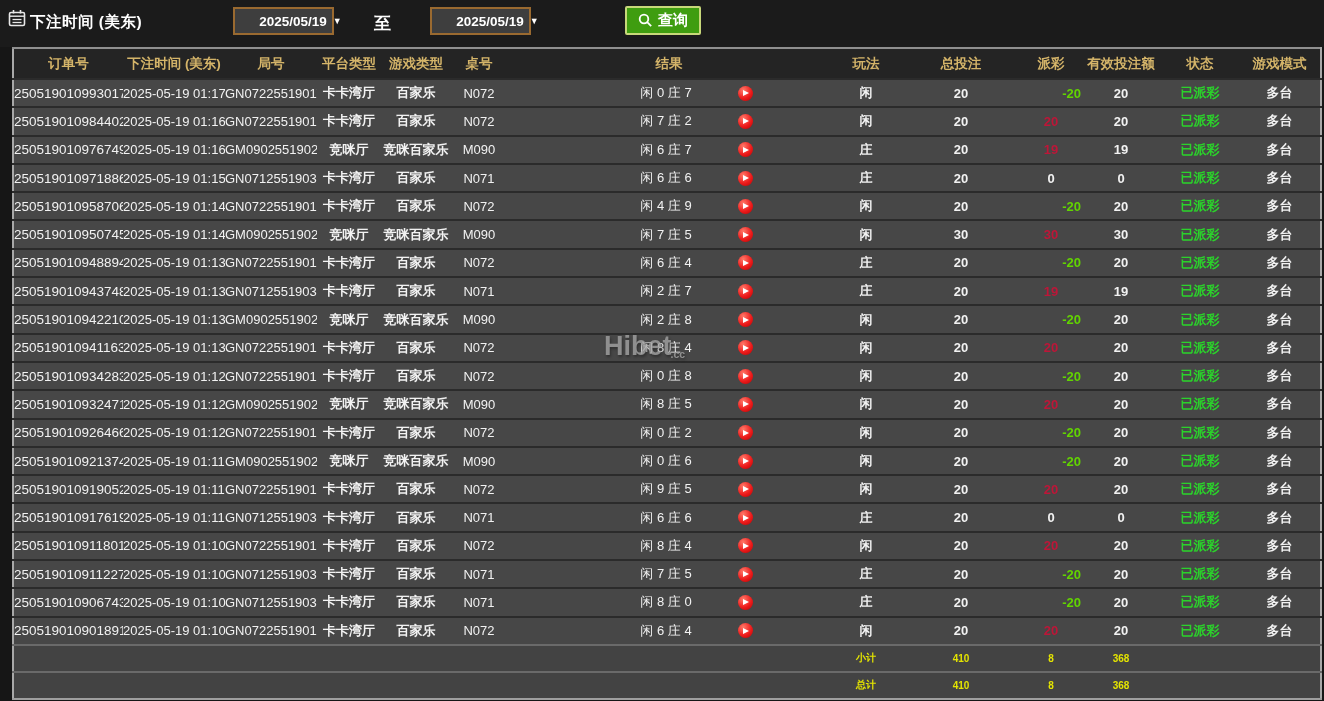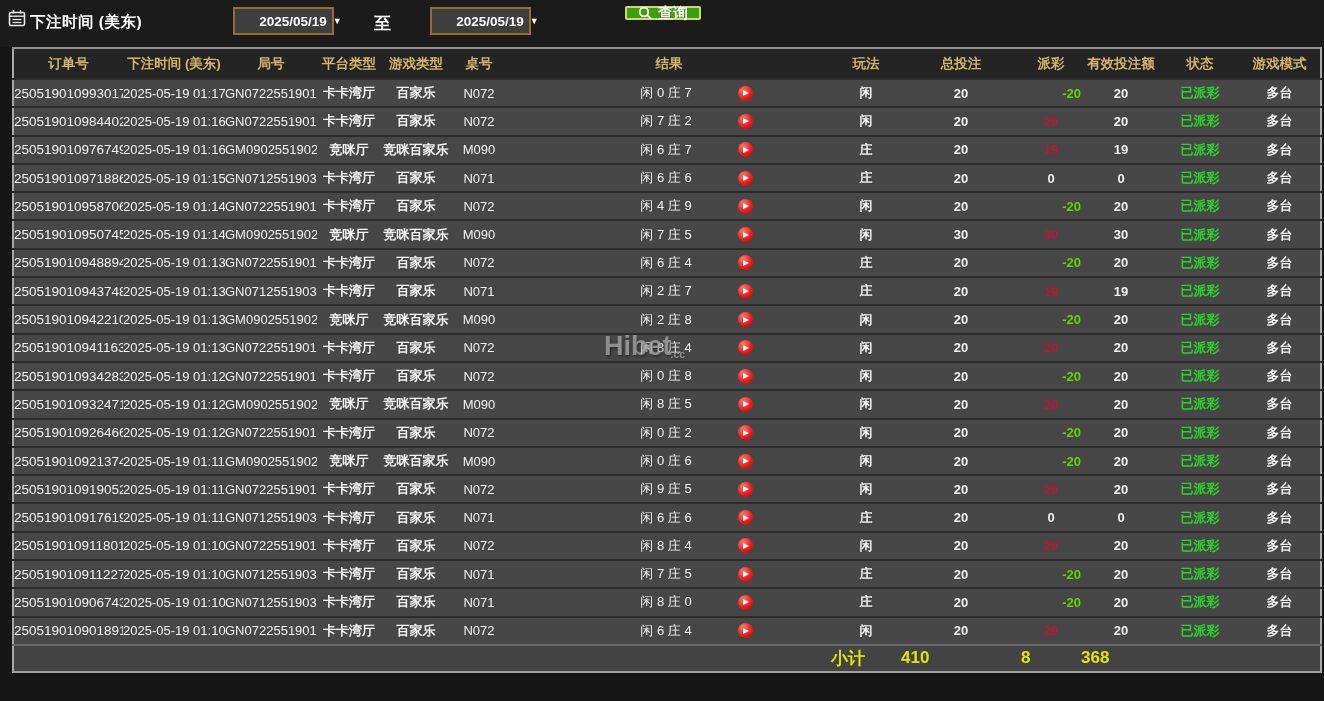--- a/index.html
+++ b/index.html
@@ -17,21 +17,21 @@
     position:absolute; top:7px; width:101px; height:28px; box-sizing:border-box;
     background:#3e3e3e; border:2px solid #9a6a30; color:#ffffff;
     font-family:inherit; font-weight:bold; font-size:13.5px;
     display:flex; align-items:center; justify-content:center; gap:6px; cursor:pointer;padding-left:40px;
   }
   #date-from { left:233px; }
   #date-to   { left:430px; }
   .caret { font-size:9px; line-height:9px; }
   .to-label { position:absolute; left:374px; top:12px; color:#ffffff; font-weight:bold; font-size:17px; }
   .query-btn {
-    position:absolute; left:625px; top:6px; height:14px; box-sizing:border-box; padding:0 11px;
+    position:absolute; left:625px; top:6px; height:29px; box-sizing:border-box; padding:0 11px;
     background:#3f9d10; border:2px solid #c8d87a; border-radius:2px;
     display:flex; align-items:center; gap:5px; cursor:pointer;
     color:#ffffff; font-family:inherit; font-weight:bold; font-size:15px;
   }
 
   
   .table-wrap { position:absolute; left:12px; top:47px; }
   table.bets {
     border-collapse:collapse; table-layout:fixed; width:1308px;
     border-left:2px solid #a8a8a8; border-right:2px solid #a8a8a8; border-top:2px solid #8f8f8f;border-radius:17px;
@@ -59,23 +59,23 @@
     background:radial-gradient(circle at 35% 28%, #ff7a6a 0%, #ee1c1c 55%, #b50000 100%);
     display:flex; align-items:center; justify-content:center;
   }
   .play-icon .tri {
     width:0; height:0; margin-left:2px;
     border-top:3.5px solid transparent; border-bottom:3.5px solid transparent;
     border-left:6px solid #ffffff;
   }
 
   tfoot td {
-    height:25px; background:#434343; padding:0; 
+    height:25px; background:#434343; padding:0; text-align:center;
     border-top:2px solid #6a6a6a;
-    color:#e4e400; font-weight:bold; font-size:17px; 
+    color:#e4e400; font-weight:bold; font-size:10px; 
   }
   tfoot tr:last-child td { border-bottom:2px solid #9e9e9e; }
 
   
   .watermark {
     position:absolute; left:604px; top:331px; z-index:5; pointer-events:none;
     color:#a2a2a2; opacity:.8; font-weight:900; font-size:27px; letter-spacing:0;
     text-shadow:1px 2px 3px rgba(0,0,0,.45);
   }
   .watermark .cc { font-size:10.5px; font-weight:900; display:inline-block; transform:translateY(3px); margin-left:-1px;text-align:center; }
@@ -612,19 +612,27 @@
 </tbody>
     <tfoot>
       <tr>
         <td colspan="7"></td>
         <td>小计</td>
         <td>410</td>
         <td>8</td>
         <td>368</td>
         <td colspan="2"></td>
       </tr>
+      <tr>
+        <td colspan="7"></td>
+        <td>总计</td>
+        <td>410</td>
+        <td>8</td>
+        <td>368</td>
+        <td colspan="2"></td>
+      </tr>
     </tfoot>
   </table>
 </div>
 
 <div class="watermark">
   <span>Hibet</span><span class="cc">.cc</span>
 </div>
 
 </body></html>

